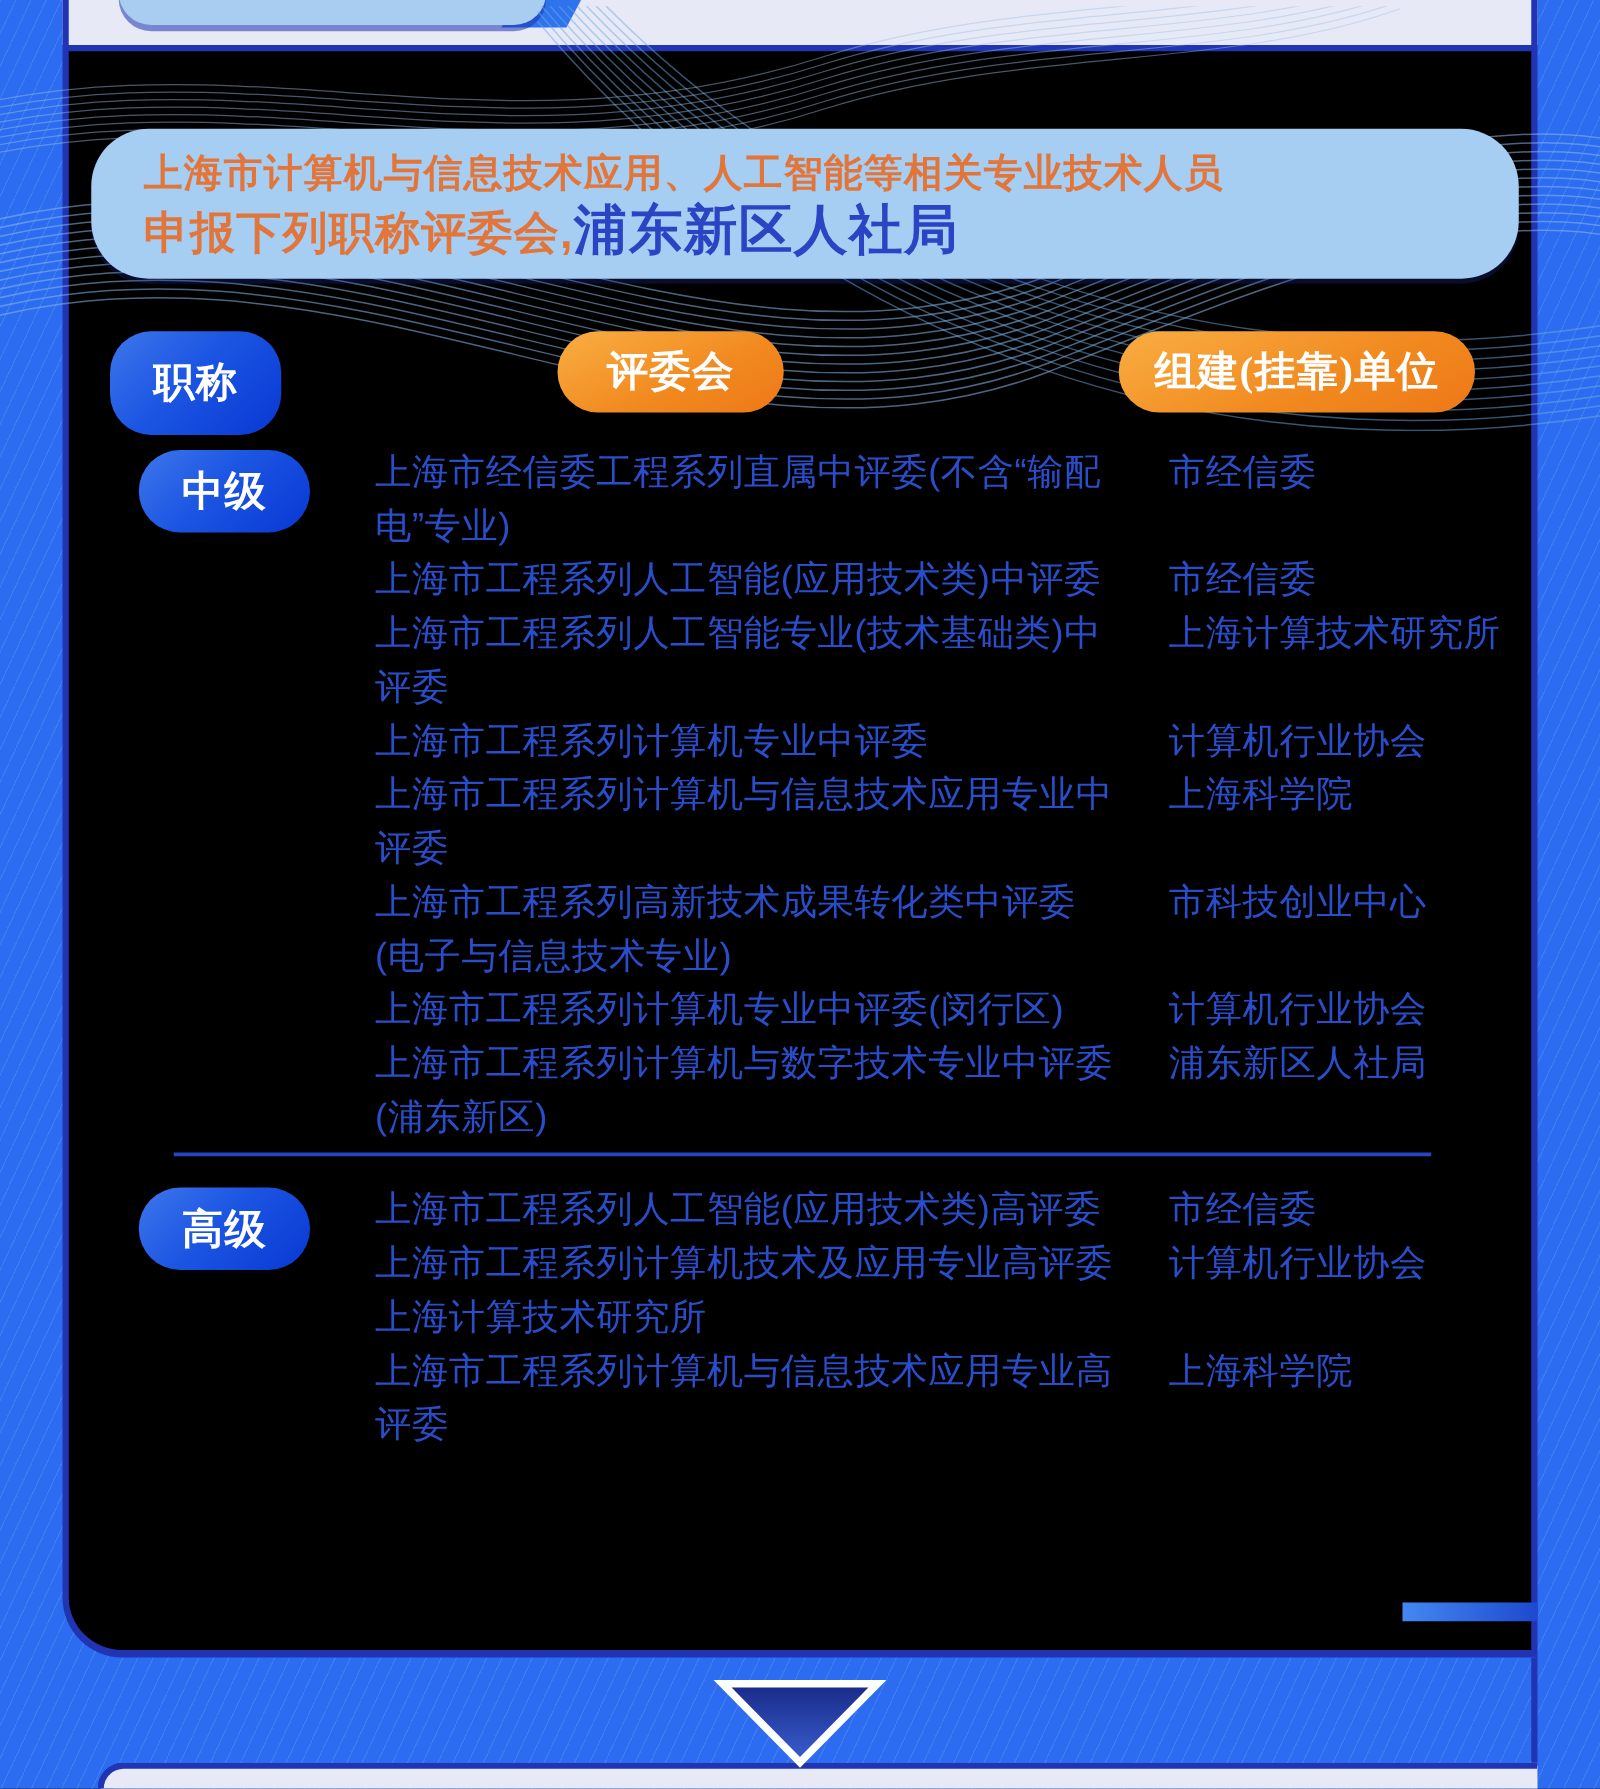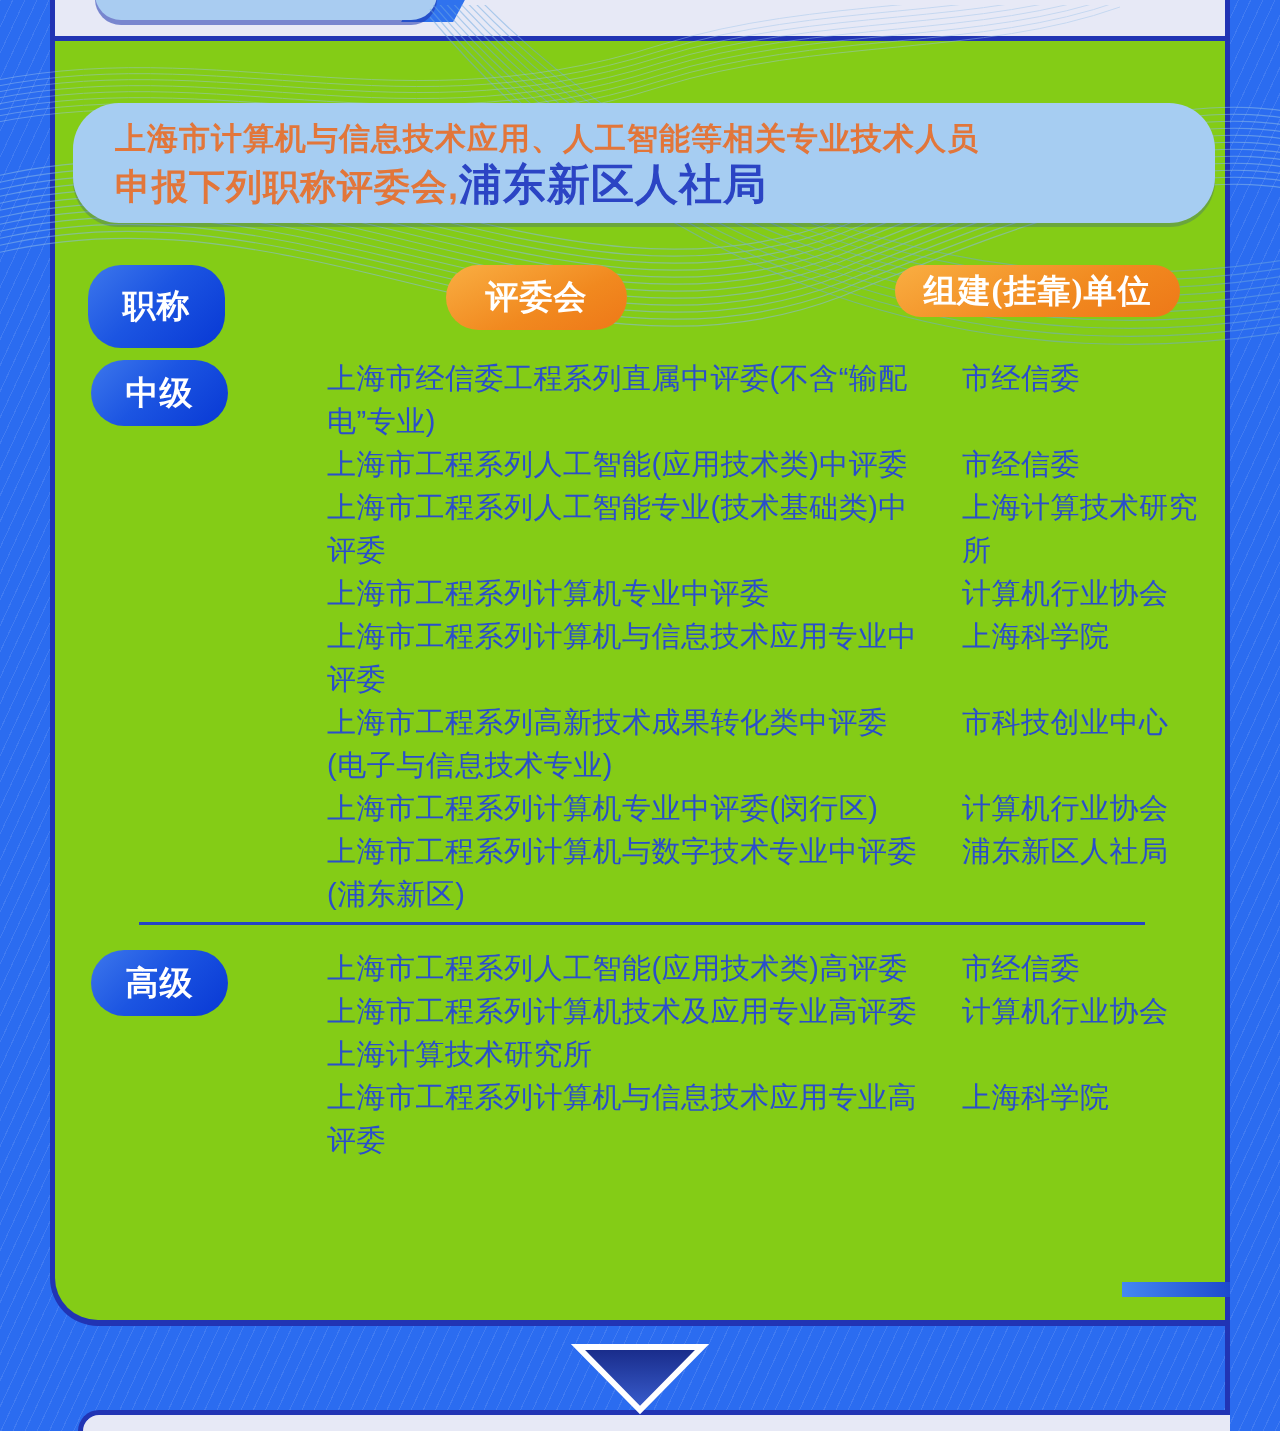--- a/index.html
+++ b/index.html
@@ -27,21 +27,21 @@
     background:#2f72ee;transform:skewX(-28deg);
   }
   .prev-card{
     position:absolute;left:40px;top:-16px;width:342px;height:36px;
     background:#a9ccf1;border-radius:0 0 26px 26px;
     box-shadow:0 5px 0 rgba(30,52,174,.55);
   }
   
   .main-card{
     position:absolute;left:50px;top:36px;width:1180px;height:1290px;
-    box-sizing:border-box;background:#84cc16;
+    box-sizing:border-box;background:#000000;
     border:5px solid #2134b4;border-bottom-width:6px;
     border-radius:0 0 0 48px;
   }
   .waves{position:absolute;left:-55px;top:-36px;width:1280px;height:340px;z-index:1;pointer-events:none;}
   .card-content{position:absolute;inset:0;z-index:2;}
   
   .header-pill{
     position:absolute;left:18px;top:62px;width:1142px;height:120px;
     background:#a6cdf2;border-radius:46px;
     box-shadow:0 4px 0 rgba(30,52,174,.25);
@@ -53,27 +53,27 @@
   .h-line2 .highlight{font-size:43px;font-weight:800;color:#2b44c4;letter-spacing:1px;}
   
   .pill{
     display:flex;align-items:center;justify-content:center;
     color:#fff;font-weight:700;font-size:33px;letter-spacing:1px;
   }
   .pill.blue{background:linear-gradient(135deg,#3d77ec 0%,#1c55e2 45%,#0838d4 100%);}
   .pill.orange{background:linear-gradient(155deg,#f9ae42 0%,#f1891f 60%,#ee7818 100%);font-family:Liberation Serif, serif;}
   .colpill-title{position:absolute;left:33px;top:224px;width:137px;height:83px;border-radius:33px;}
   .colpill-committee{position:absolute;left:391px;top:224px;width:181px;height:65px;border-radius:33px;}
-  .colpill-unit{position:absolute;left:840px;top:224px;width:285px;height:52px;border-radius:33px;}
+  .colpill-unit{position:absolute;left:840px;top:224px;width:285px;height:65px;border-radius:33px;}
   
   #sections{position:absolute;left:0;top:316px;right:0;}
-  .level-section{display:flex;align-items:flex-start;}
+  .level-section{display:flex;align-items:flex-start;padding-left:20px;}
   .level-cell{width:225px;flex:none;}
   .level-pill{margin:3px 0 0 36px;width:137px;height:66px;border-radius:33px;}
-  .rows{flex:1;margin-left:47px;}
+  .rows{flex:1;}
   .row{display:flex;align-items:flex-start;}
   .committee{
     width:635px;flex:none;box-sizing:border-box;padding-right:35px;
     font-size:29px;line-height:43px;color:#2a4ecb;letter-spacing:.5px;
   }
   .unit{flex:1;font-size:29px;line-height:43px;color:#2a4ecb;letter-spacing:.5px;}
   .section-divider{height:3px;background:#2545c6;margin:6px 0 22px 84px;width:1006px;}
   
   .blue-bar{
     position:absolute;right:-5px;top:1241px;width:108px;height:15px;

